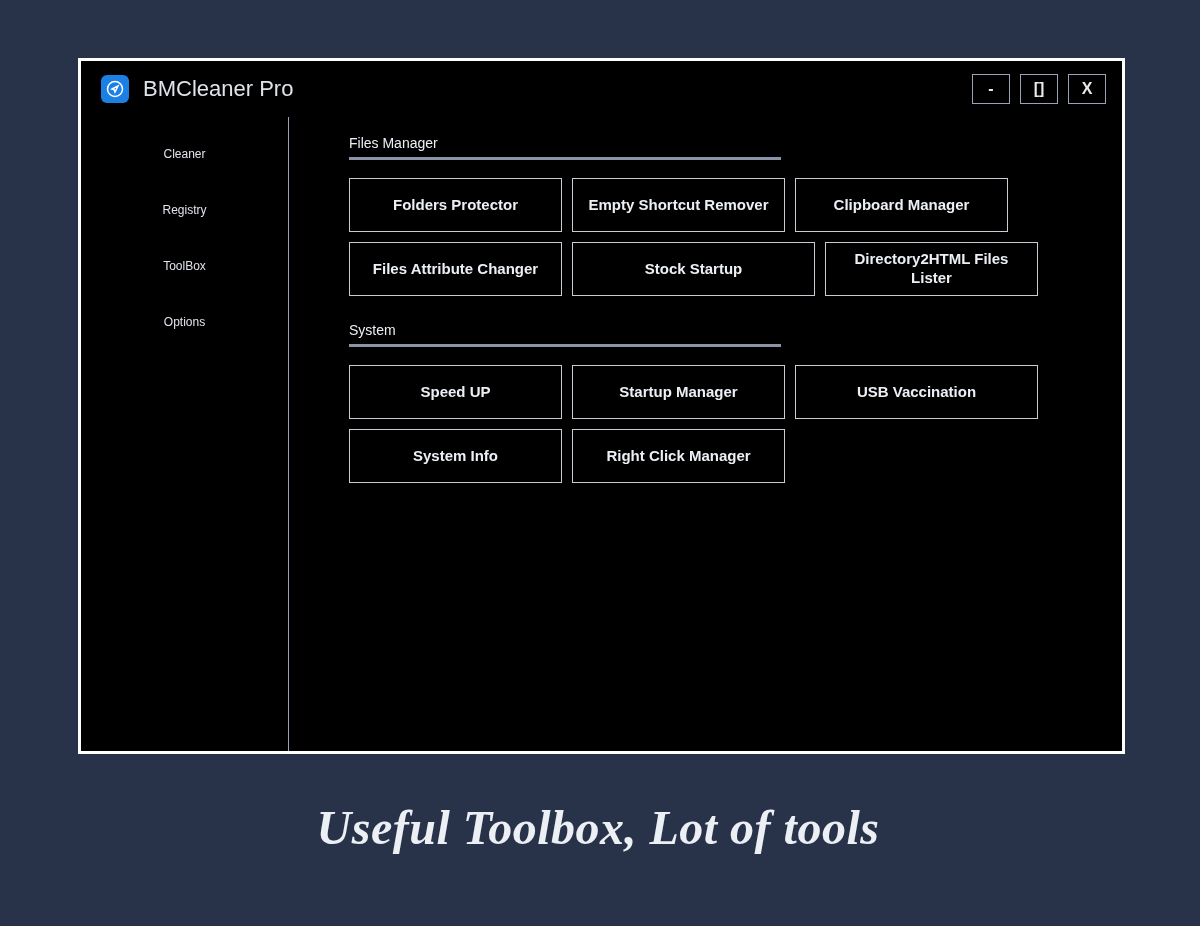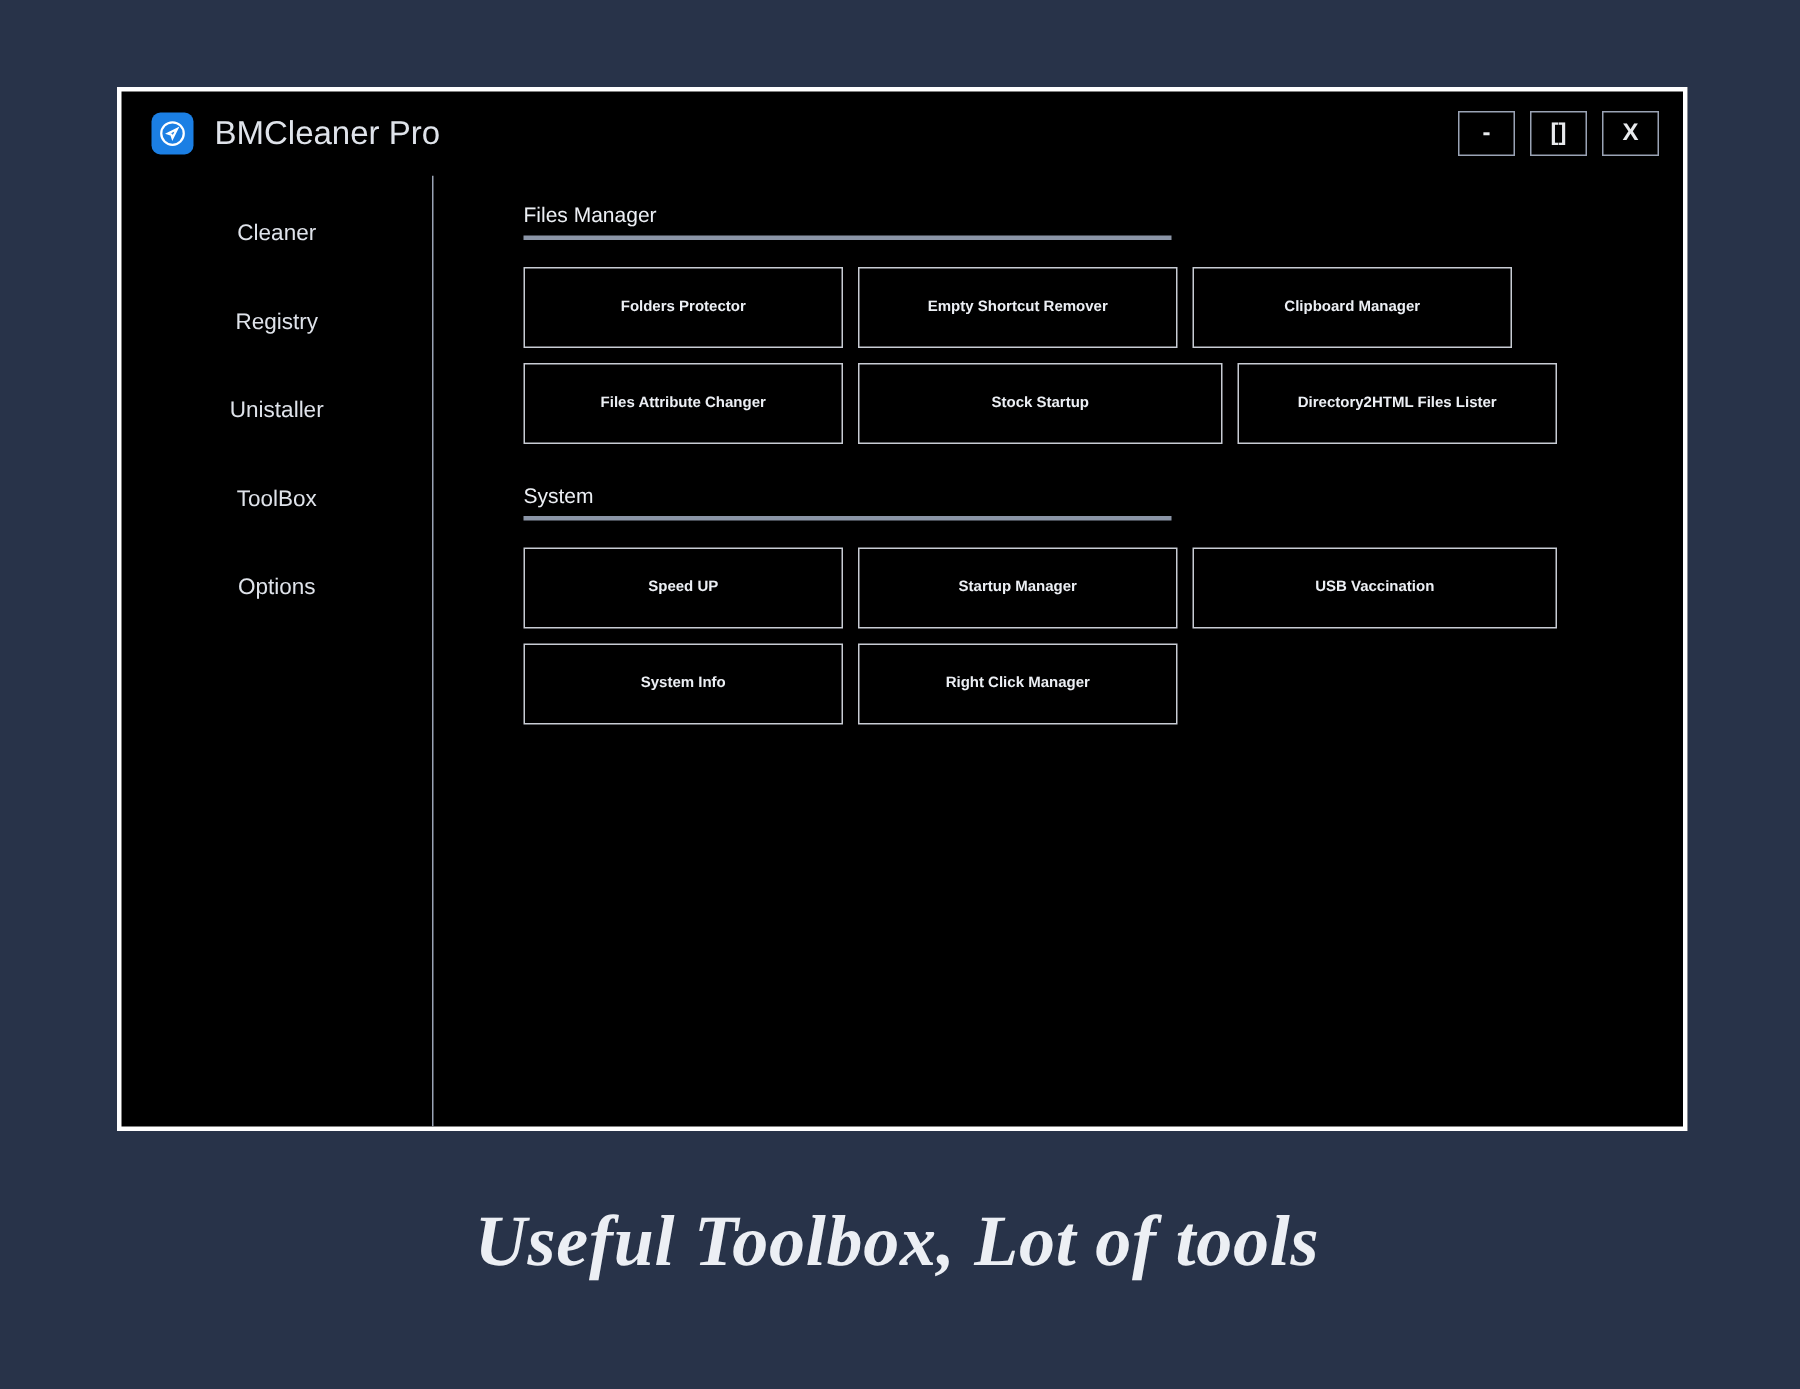--- a/index.html
+++ b/index.html
@@ -79,21 +79,21 @@
       overflow: hidden;
     }
     .sidebar {
       width: 208px;
       border-right: 1px solid #9aa3b5;
       padding-top: 18px;
     }
     .sidebar-item {
       padding: 12px 0 12px 0;
       margin-bottom: 18px;
-      font-size: 15px;
+      font-size: 12px;
       color: #dfe3ea;
       text-align: center;
       cursor: pointer;
     }
     .main {
       flex: 1;
       padding: 18px 40px 20px 60px;
     }
     .section-title {
       font-size: 14px;
@@ -114,21 +114,21 @@
       margin-bottom: 26px;
     }
     .tool-card {
       border: 1px solid #c8ccd4;
       width: 213px;
       height: 54px;
       display: flex;
       align-items: center;
       justify-content: center;
       text-align: center;
-      font-size: 10px;
+      font-size: 15px;
       font-weight: 700;
       color: #eceff4;
       padding: 6px 10px;
       cursor: pointer;
       line-height: 1.25;
     }
     .tool-card.wide {
       width: 243px;
     }
     .tagline {
@@ -161,21 +161,20 @@
       <div class="win-btn">-</div>
       <div class="win-btn">[]</div>
       <div class="win-btn">X</div>
     </div>
   </div>
 
   <div class="body-area">
     <div class="sidebar">
       <div class="sidebar-item">Cleaner</div>
       <div class="sidebar-item">Registry</div>
-      <div class="sidebar-item">Unistaller</div>
       <div class="sidebar-item">ToolBox</div>
       <div class="sidebar-item">Options</div>
     </div>
 
     <div class="main">
       <div class="section-title">Files Manager</div>
       <div class="section-underline"></div>
       <div class="tool-grid">
         <div class="tool-card">Folders Protector</div>
         <div class="tool-card">Empty Shortcut Remover</div>

